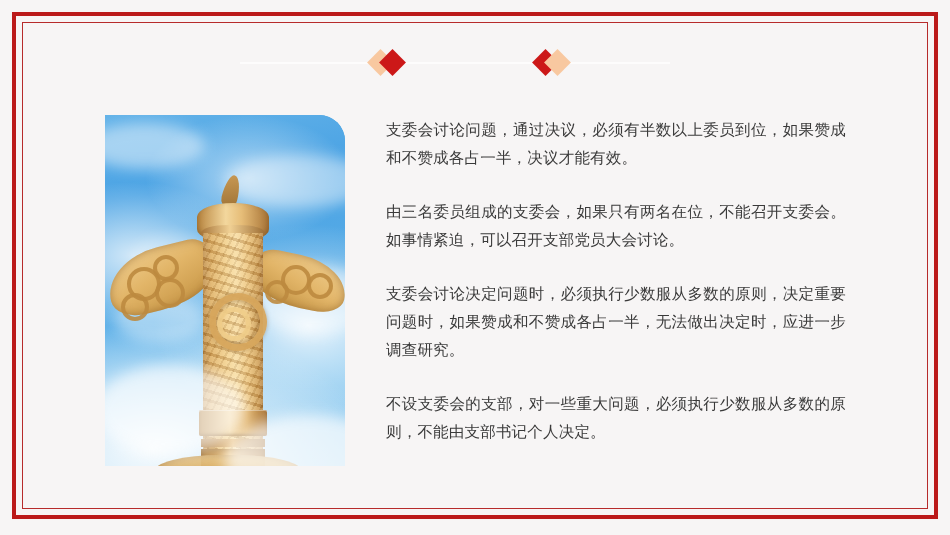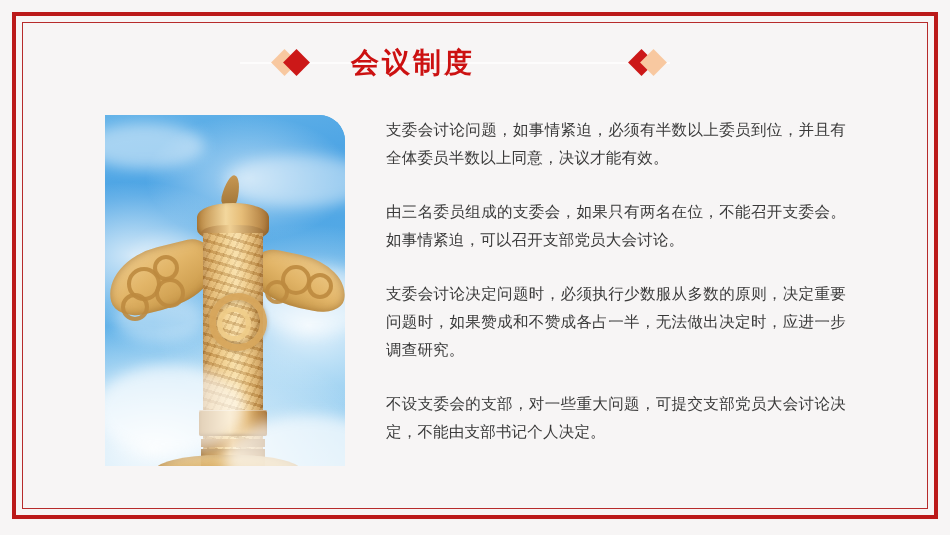--- a/index.html
+++ b/index.html
@@ -283,21 +283,20 @@
   <div class="border-inner"></div>
 
   <div class="header">
     <div class="header-rule"></div>
 
     <div class="deco deco-left">
       <span class="dia dia-a"></span>
       <span class="dia dia-b"></span>
     </div>
 
-    <h1 class="title">会议制度</h1>
 
     <div class="spacer-title-right"></div>
 
     <div class="deco deco-right">
       <span class="dia dia-a"></span>
       <span class="dia dia-b"></span>
     </div>
   </div>
 
   <div class="photo">
@@ -332,19 +331,19 @@
       <div class="belt2"></div>
       <div class="base-carve"></div>
       <div class="cloudband"></div>
     </div>
 
     <div class="cloud c4"></div>
     <div class="cloud c5"></div>
   </div>
 
   <div class="body-text">
-    <p class="para">支委会讨论问题，如事情紧迫，必须有半数以上委员到位，并且有全体委员半数以上同意，决议才能有效。</p>
+    <p class="para">支委会讨论问题，通过决议，必须有半数以上委员到位，如果赞成和不赞成各占一半，决议才能有效。</p>
     <p class="para">由三名委员组成的支委会，如果只有两名在位，不能召开支委会。如事情紧迫，可以召开支部党员大会讨论。</p>
     <p class="para">支委会讨论决定问题时，必须执行少数服从多数的原则，决定重要问题时，如果赞成和不赞成各占一半，无法做出决定时，应进一步调查研究。</p>
-    <p class="para">不设支委会的支部，对一些重大问题，可提交支部党员大会讨论决定，不能由支部书记个人决定。</p>
+    <p class="para">不设支委会的支部，对一些重大问题，必须执行少数服从多数的原则，不能由支部书记个人决定。</p>
   </div>
 
 </div>
 
 </body></html>

